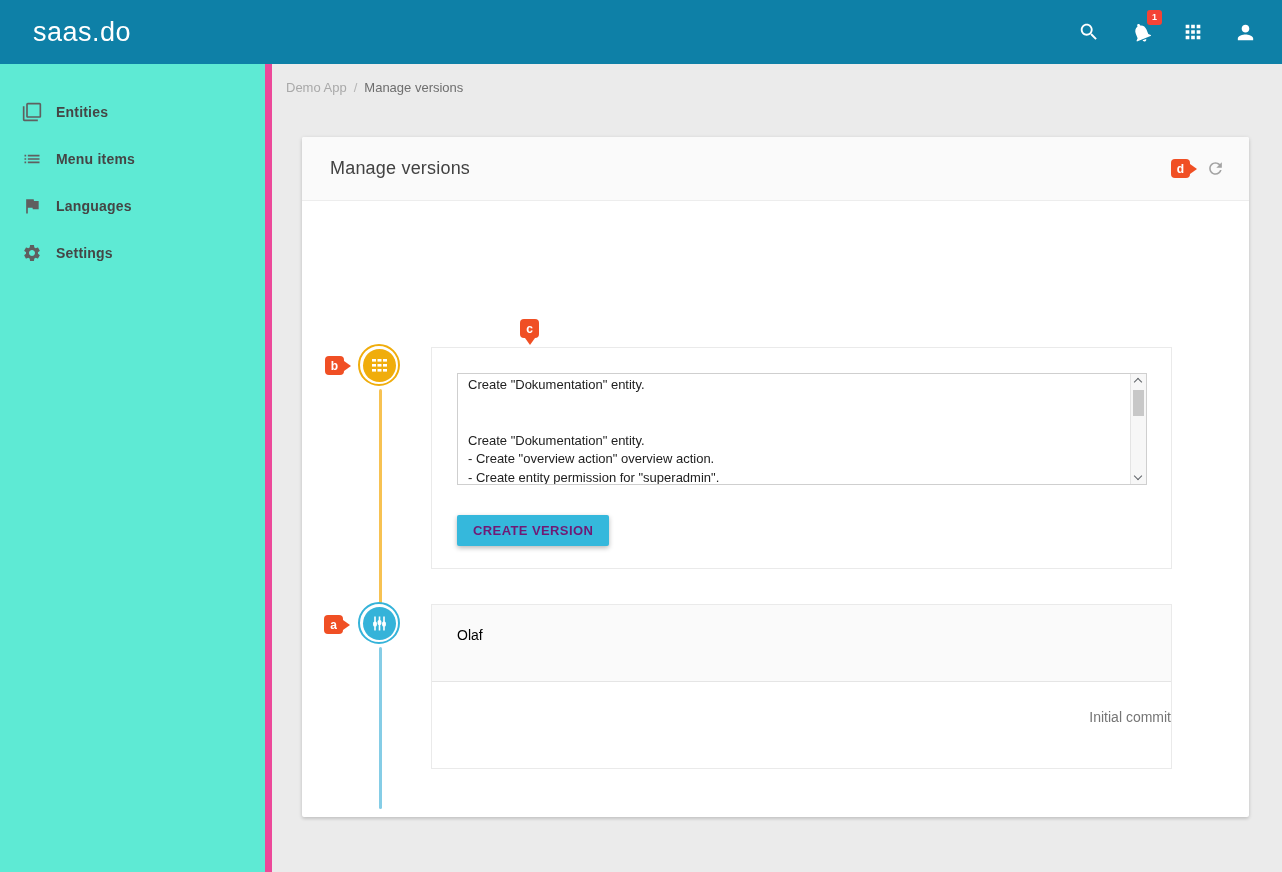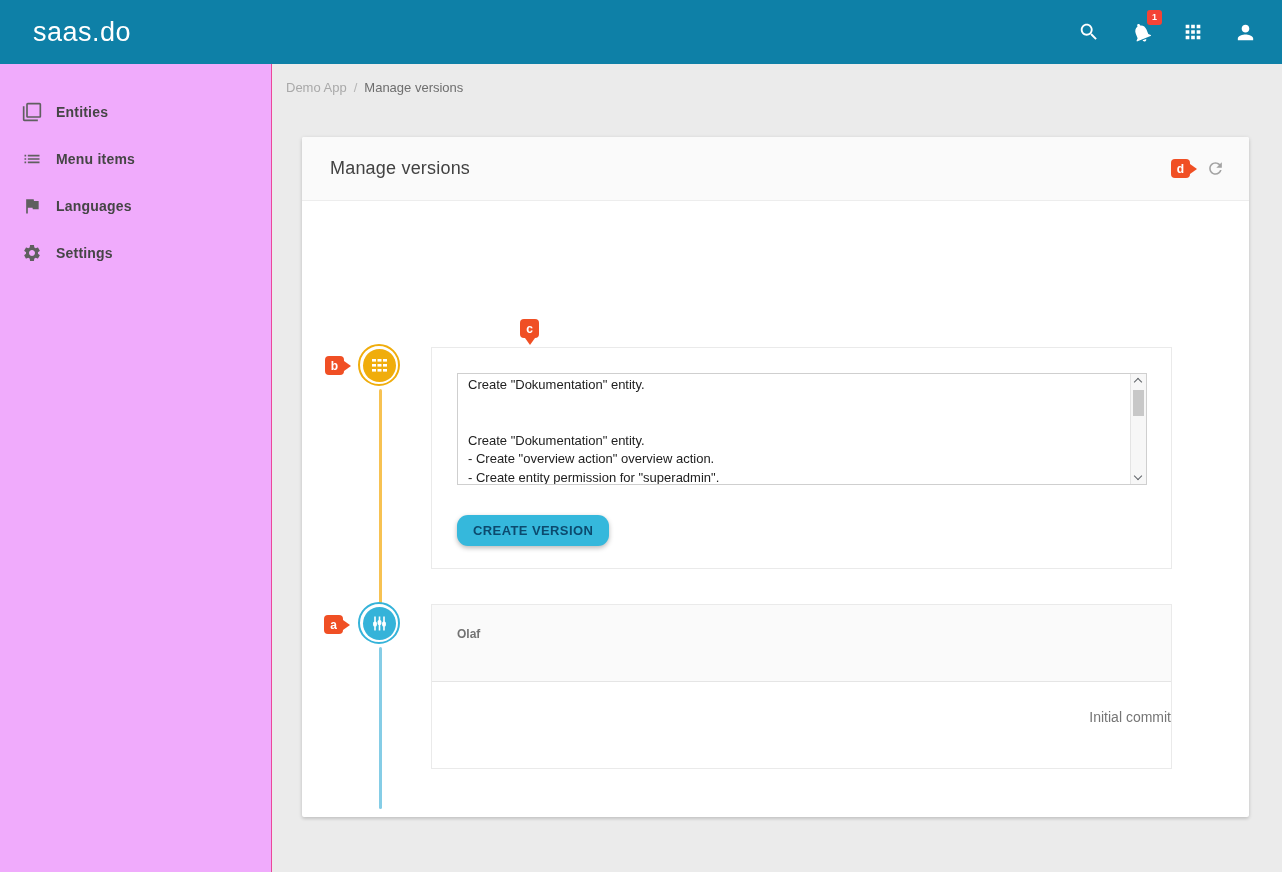--- a/index.html
+++ b/index.html
@@ -29,21 +29,21 @@
   .badge {
     position:absolute; top:1px; right:2px;
     min-width:15px; height:15px; border-radius:3px;
     background:var(--badge,#f44336); color:#fff;
     font-size:9px; font-weight:bold; line-height:15px; text-align:center;
   }
 
   
   .main { display:flex; height:808px; }
   .sidebar {
-    width:272px; background:#f0abfc; border-right:1px solid #ec4899;
+    width:272px; background:#5eead4; border-right:7px solid #ec4899;
     padding-top:24px; flex:none;
   }
   .nav-item {
     height:47px; display:flex; align-items:center; padding-left:21px; cursor:pointer;
   }
   .nav-icon { width:22px; height:22px; margin-right:13px; display:flex; align-items:center; justify-content:center; }
   .nav-icon svg { fill:#5f5f5f; }
   .nav-label { font-size:14px; font-weight:bold; color:#454545; letter-spacing:.2px; }
 
   .content { flex:1; background:#ebebeb; position:relative; }
@@ -131,31 +131,31 @@
     content:""; position:absolute; left:4px; width:5px; height:5px;
     border-left:1.6px solid #5f6368; border-top:1.6px solid #5f6368;
   }
   .sb-arrow.up::after { top:5px; transform:rotate(45deg); }
   .sb-arrow.down::after { top:3px; transform:rotate(225deg); }
   .sb-thumb { width:11px; height:26px; background:#c8c8c8; margin-top:2px; flex:none; cursor:grab; }
   .sb-spacer { flex:1; }
 
   .create-btn {
     position:absolute; left:25px; top:167px; height:31px; padding:0 16px;
-    background:var(--accent,#35b8dc); color:#0c4a6e; border:none; border-radius:11px;
+    background:var(--accent,#35b8dc); color:#701a75; border:none; border-radius:2px;
     font-family:"Liberation Sans", sans-serif;
     font-size:13px; font-weight:bold; letter-spacing:.4px; cursor:pointer;
     box-shadow:0 2px 5px rgba(0,0,0,.28);
   }
 
   .p2-header {
     height:77px; background:#fafafa; border-bottom:1px solid #e5e5e5;
     padding:22px 0 0 25px;
   }
-  .author { font-size:12px; font-weight:bold; color:#737373; margin-bottom:7px; }
+  .author { font-size:14px; font-weight:normal; color:#000000; margin-bottom:7px; }
   .meta { font-size:12px; color:#9e9e9e; letter-spacing:.2px; }
   .p2-body { padding:27px 0 0 25px; }
   .commit-msg { font-size:14px; color:#757575;text-align:right; }
 </style>
 </head>
 <body>
 
 <header class="topbar">
   <div class="logo"><span>saas</span><span class="logo-suffix">.do</span></div>
   <div class="topbar-right">

